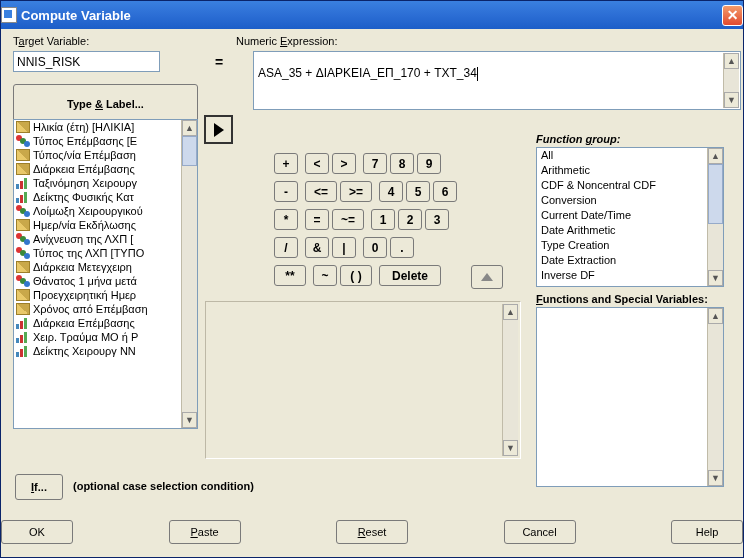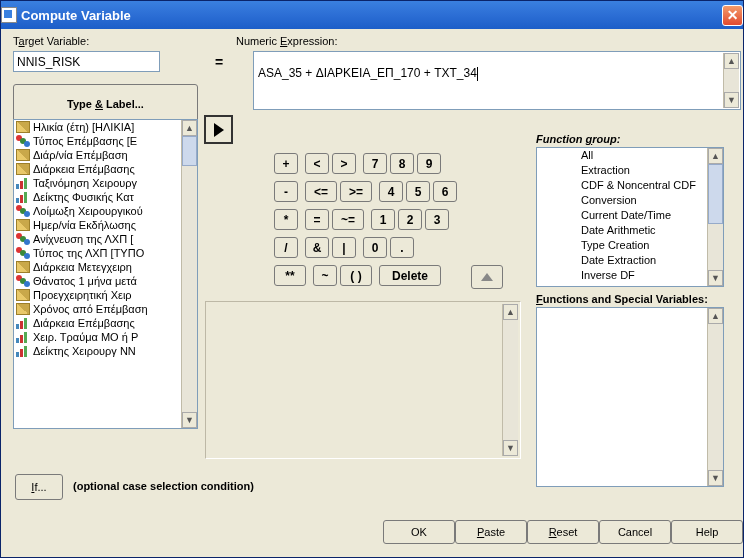--- a/index.html
+++ b/index.html
@@ -41,21 +41,21 @@
   .kgroup { display: flex; gap: 3px; }
   .kbtn { width: 24px; height: 21px; background: #ece9d8; border: 1px solid #7a7a7a; border-radius: 3px; display: flex; align-items: center; justify-content: center; font-size: 12px; font-weight: bold; font-family: inherit; }
   .kbtn.w2 { width: 32px; }
   .kbtn.del { width: 62px; font-weight: bold; }
   .arrowbtn { width: 29px; height: 29px; border: 2px solid #333; background: #ece9d8; display: flex; align-items: center; justify-content: center; }
   .arrowbtn.sm { width: 32px; height: 24px; border: 1px solid #7a7a7a; border-radius: 3px; }
   .tri-r { width: 0; height: 0; border-top: 7px solid transparent; border-bottom: 7px solid transparent; border-left: 10px solid #000; }
   .tri-u { width: 0; height: 0; border-left: 6px solid transparent; border-right: 6px solid transparent; border-bottom: 8px solid #888; }
   .fbox { background: #fff; border: 1px solid #7f9db9; position: relative; }
   .help-area { border-top: 1px solid #bdb8a6; border-left: 1px solid #bdb8a6; border-right: 1px solid #fff; border-bottom: 1px solid #fff; background: #ece9d8; position: relative; }
-  .btnrow { display: flex; justify-content: flex-end; }
+  .btnrow { display: flex; justify-content: space-between; }
   .mainbtn { min-width: 72px; height: 24px; }
   .caret { border-left: 1px solid #000; height: 14px; display: inline-block; vertical-align: middle; }
   .fnitem { padding: 0 4px; font-size: 11px; line-height: 15px; }
 </style>
 </head>
 <body>
 
 <div class="window">
 
   <div class="titlebar">
@@ -97,21 +97,21 @@
             <span>Ηλικία (έτη) [ΗΛΙΚΙΑ]</span>
           </div>
           <div class="item">
             <span class="ico ico-circles">
               <span class="g"></span>
             </span>
             <span>Τύπος Επέμβασης [E</span>
           </div>
           <div class="item">
             <span class="ico ico-ruler"></span>
-            <span>Διάρ/νία Επέμβαση</span>
+            <span>Τύπος/νία Επέμβαση</span>
           </div>
           <div class="item">
             <span class="ico ico-ruler"></span>
             <span>Διάρκεια Επέμβασης</span>
           </div>
           <div class="item">
             <span class="ico ico-bars">
               <span></span>
               <span></span>
               <span></span>
@@ -153,21 +153,21 @@
             <span>Διάρκεια Μετεγχειρη</span>
           </div>
           <div class="item">
             <span class="ico ico-circles">
               <span class="g"></span>
             </span>
             <span>Θάνατος 1 μήνα μετά</span>
           </div>
           <div class="item">
             <span class="ico ico-ruler"></span>
-            <span>Προεγχειρητική Χειρ</span>
+            <span>Προεγχειρητική Ημερ</span>
           </div>
           <div class="item">
             <span class="ico ico-ruler"></span>
             <span>Χρόνος από Επέμβαση</span>
           </div>
           <div class="item">
             <span class="ico ico-bars">
               <span></span>
               <span></span>
               <span></span>
@@ -275,23 +275,23 @@
 
     <div class="arrowbtn sm" style="position:absolute; left:470px; top:236px;">
       <div class="tri-u"></div>
     </div>
 
     <div class="lbl" style="position:absolute; left:535px; top:104px;font-style:italic;">
       <b><span>Function </span><span class="u">g</span><span>roup:</span></b>
     </div>
 
     <div class="fbox" style="position:absolute; left:535px; top:118px; width:188px; height:140px;">
-      <div id="fgroups" style="position:absolute; inset:0 16px 0 0; overflow:hidden;margin-left:40px;">
+      <div id="fgroups" style="position:absolute; inset:0 16px 0 0; overflow:hidden;">
           <div class="fnitem">All</div>
-          <div class="fnitem">Extraction</div>
+          <div class="fnitem">Arithmetic</div>
           <div class="fnitem">CDF &amp; Noncentral CDF</div>
           <div class="fnitem">Conversion</div>
           <div class="fnitem">Current Date/Time</div>
           <div class="fnitem">Date Arithmetic</div>
           <div class="fnitem">Type Creation</div>
           <div class="fnitem">Date Extraction</div>
           <div class="fnitem">Inverse DF</div>
         </div>
       <div class="sb">
         <div class="arrow">▲</div>
@@ -314,21 +314,21 @@
     </div>
 
     <div class="help-area" style="position:absolute; left:204px; top:272px; width:316px; height:158px;">
       <div class="sb" style="right:2px; top:2px; bottom:2px;">
         <div class="arrow">▲</div>
         <div class="track"></div>
         <div class="arrow">▼</div>
       </div>
     </div>
 
-    <button class="btn" style="position:absolute; left:14px; top:445px; width:48px; height:26px; font-weight:normal;">
+    <button class="btn" style="position:absolute; left:14px; top:445px; width:48px; height:26px; font-weight:bold;">
       <span class="u">I</span><span>f...</span>
     </button>
     <div class="lbl" style="position:absolute; left:72px; top:451px; font-weight:bold;">(optional case selection condition)</div>
 
     <div class="btnrow" style="position:absolute; left:0; right:0; bottom:13px;">
       <button class="btn mainbtn">OK</button>
       <button class="btn mainbtn"><span class="u">P</span><span>aste</span></button>
       <button class="btn mainbtn"><span class="u">R</span><span>eset</span></button>
       <button class="btn mainbtn">Cancel</button>
       <button class="btn mainbtn">Help</button>

